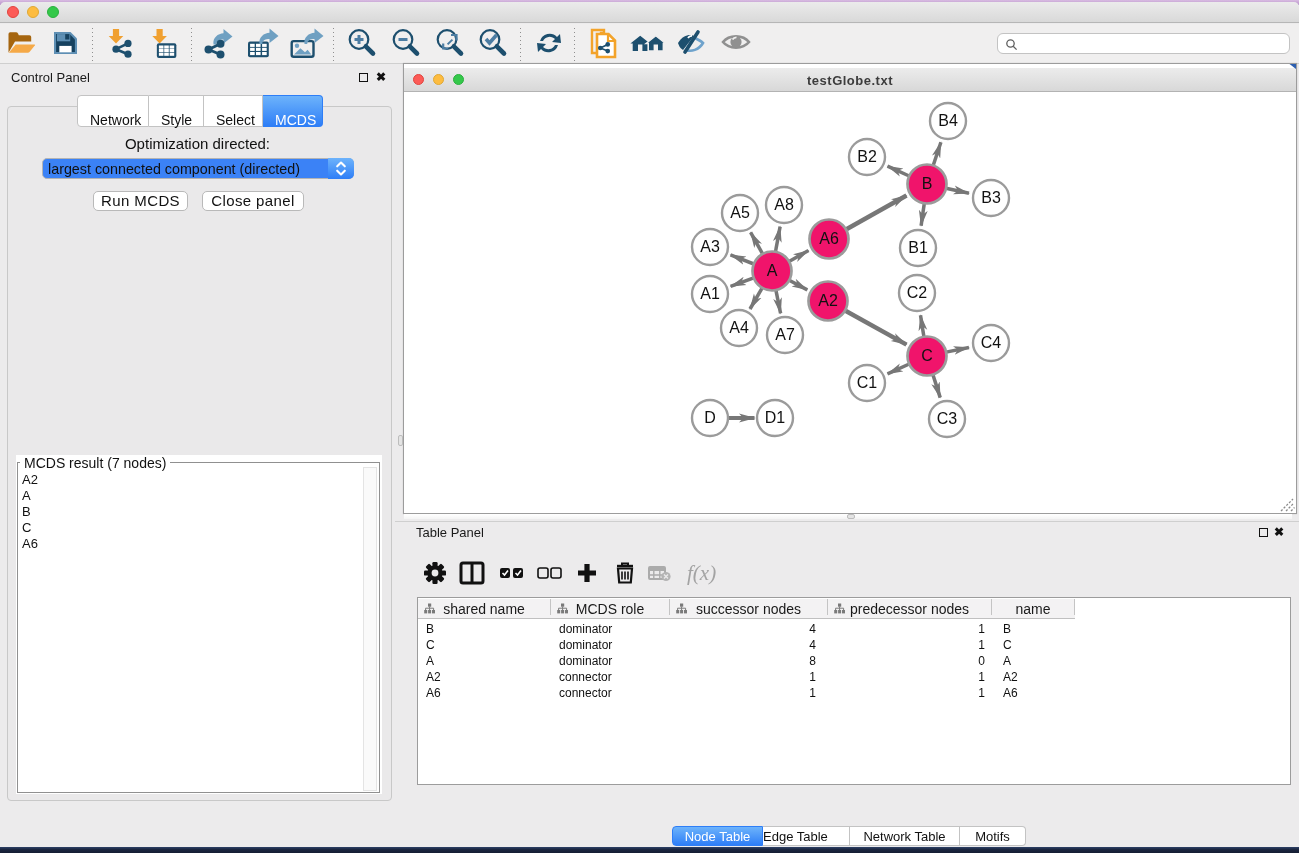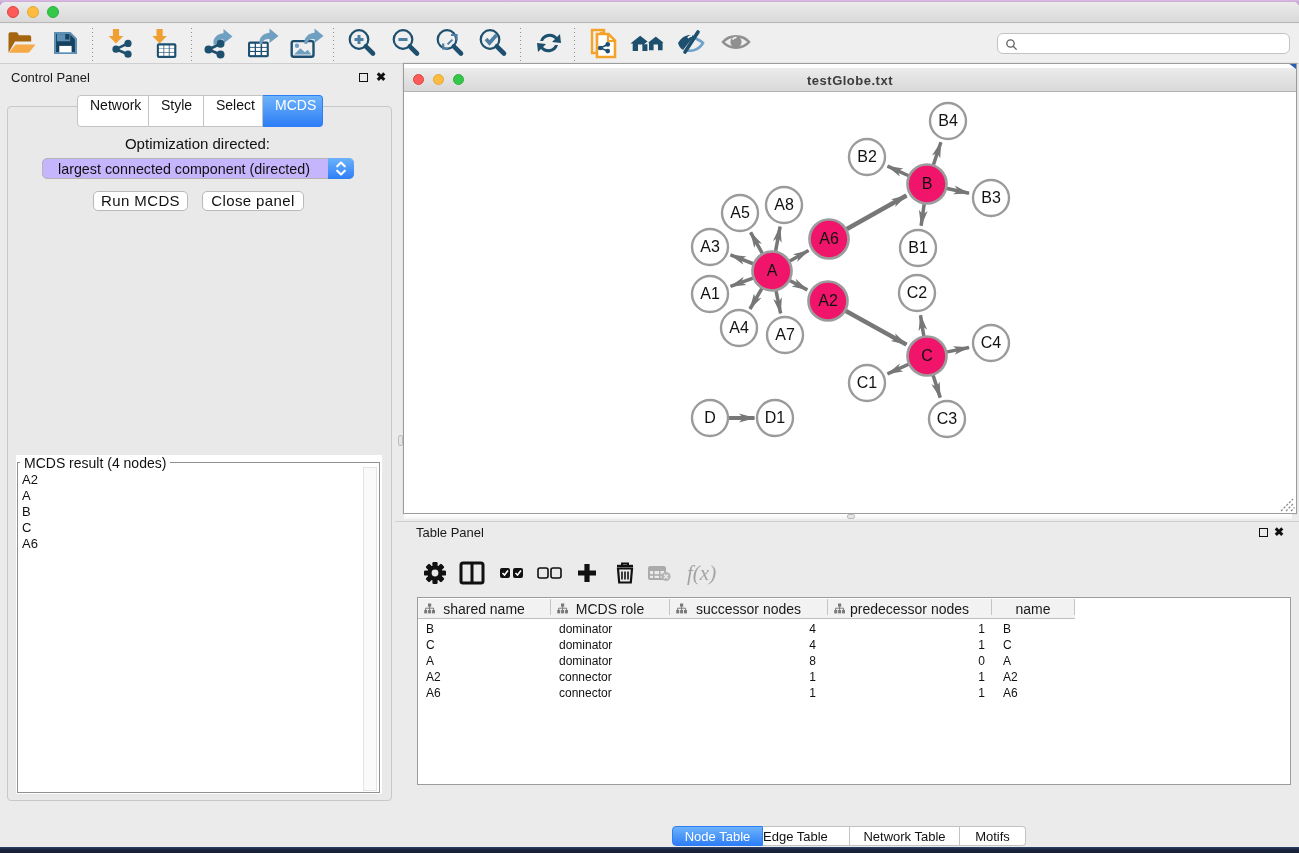--- a/index.html
+++ b/index.html
@@ -24,28 +24,28 @@
 .sep { position:absolute; top:4px; height:33px; width:1px; background:repeating-linear-gradient(to bottom,#8f8f8f 0 1.2px,rgba(0,0,0,0) 1.2px 4px); }
 #searchbox { position:absolute; left:997px; top:9px; width:293px; height:21px; background:#fff; border:1px solid #c3c3c3; border-radius:6px; }
 
 
 #cpanel-title { left:0; top:64px; width:395px; height:30px; }
 #cpanel-title .t { position:absolute; left:11px; top:6px; font-size:13px; color:#1a1a1a; }
 .wicon-sq { position:absolute; width:9px; height:9px; border:1.6px solid #111; top:9px; }
 .wicon-x  { position:absolute; font-size:12px; font-weight:bold; color:#111; top:6px; }
 
 .tabs { position:absolute; display:flex; }
-.tab { height:32px; background:#fff; border:1px solid #c3c3c3; border-left:none; font-size:14px; color:#111; text-align:center; line-height:19px; padding:0 12px; }
+.tab { height:32px; background:#fff; border:1px solid #c3c3c3; border-left:none; font-size:14px; color:#111; text-align:center; line-height:19px; padding:15px 12px; }
 .tab.first { border-left:1px solid #c3c3c3; border-radius:4px 0 0 4px; }
 .tab.last { border-radius:0 4px 4px 0; }
 .tab.sel { background:linear-gradient(#6db3fb,#2e7ef7); color:#fff; border-color:#2e7ef7; }
 
 #cpanel-body { left:7px; top:106px; width:385px; height:695px; background:#eae9ea; border:1px solid #c8c8c8; border-radius:4px; }
 #optlabel { left:0; top:135px; width:395px; text-align:center; font-size:15px; color:#111; }
-#combo { left:42px; top:158px; width:312px; height:21px; background:#c4b5fd; border:1px solid #b4b4b4; border-radius:5px; font-size:14.3px; color:#111; line-height:20px; padding-left:15px; }
+#combo { left:42px; top:158px; width:312px; height:21px; background:#3b82f6; border:1px solid #b4b4b4; border-radius:5px; font-size:14.3px; color:#111; line-height:20px; padding-left:5px; }
 #combo .caps { position:absolute; right:-1px; top:-1px; width:26px; height:21px; border-radius:0 5px 5px 0; background:linear-gradient(#6db3fb,#2e7ef7); }
 .btn { position:absolute; height:20px; background:#fff; border:1px solid #b9b9b9; border-radius:5px; font-size:15px; color:#111; text-align:center; line-height:18px; letter-spacing:0.4px; }
 
 #mcdsbox { left:16px; top:455px; width:366px; height:339px; background:#fff; }
 #mcdsbox .frame { position:absolute; left:1px; top:7px; width:363px; height:331px; border:1px solid #909090; }
 #mcdsbox .legend { position:absolute; left:4px; top:0px; background:#fff; padding:0 4px; font-size:14px; color:#111; }
 #mcdsbox .items { position:absolute; left:6px; top:17px; font-size:13px; color:#111; line-height:16px; }
 #mcdsbox .sbar { position:absolute; left:347px; top:12px; width:14px; height:324px; background:#fafafa; border:1px solid #e4e4e4; }
 
 
@@ -244,21 +244,21 @@
     <svg width="26" height="21" viewBox="0 0 26 21">
         <path d="M9.2,8.3 L13,4.6 L16.8,8.3" fill="none" stroke="#fff" stroke-width="2.1" stroke-linecap="round" stroke-linejoin="round"></path>
         <path d="M9.2,12.7 L13,16.4 L16.8,12.7" fill="none" stroke="#fff" stroke-width="2.1" stroke-linecap="round" stroke-linejoin="round"></path>
       </svg>
   </div>
 </div>
 <div class="btn" style="left:93px; top:191px; width:95px;">Run MCDS</div>
 <div class="btn" style="left:202px; top:191px; width:102px;">Close panel</div>
 <div class="abs" id="mcdsbox">
   <div class="frame"></div>
-  <div class="legend">MCDS result (4 nodes)</div>
+  <div class="legend">MCDS result (7 nodes)</div>
   <div class="items">A2<br>A<br>B<br>C<br>A6</div>
   <div class="sbar"></div>
 </div>
 
 <div class="abs" id="netwin">
   <div id="nettitle">
     <div class="ntl" style="left:9px;background:#fc5b57;border:0.5px solid #e1443e;"></div>
     <div class="ntl" style="left:29px;background:#fdbc40;border:0.5px solid #e0a833;"></div>
     <div class="ntl" style="left:49px;background:#34c84a;border:0.5px solid #2ab03e;"></div>
     <div class="title">testGlobe.txt</div>

